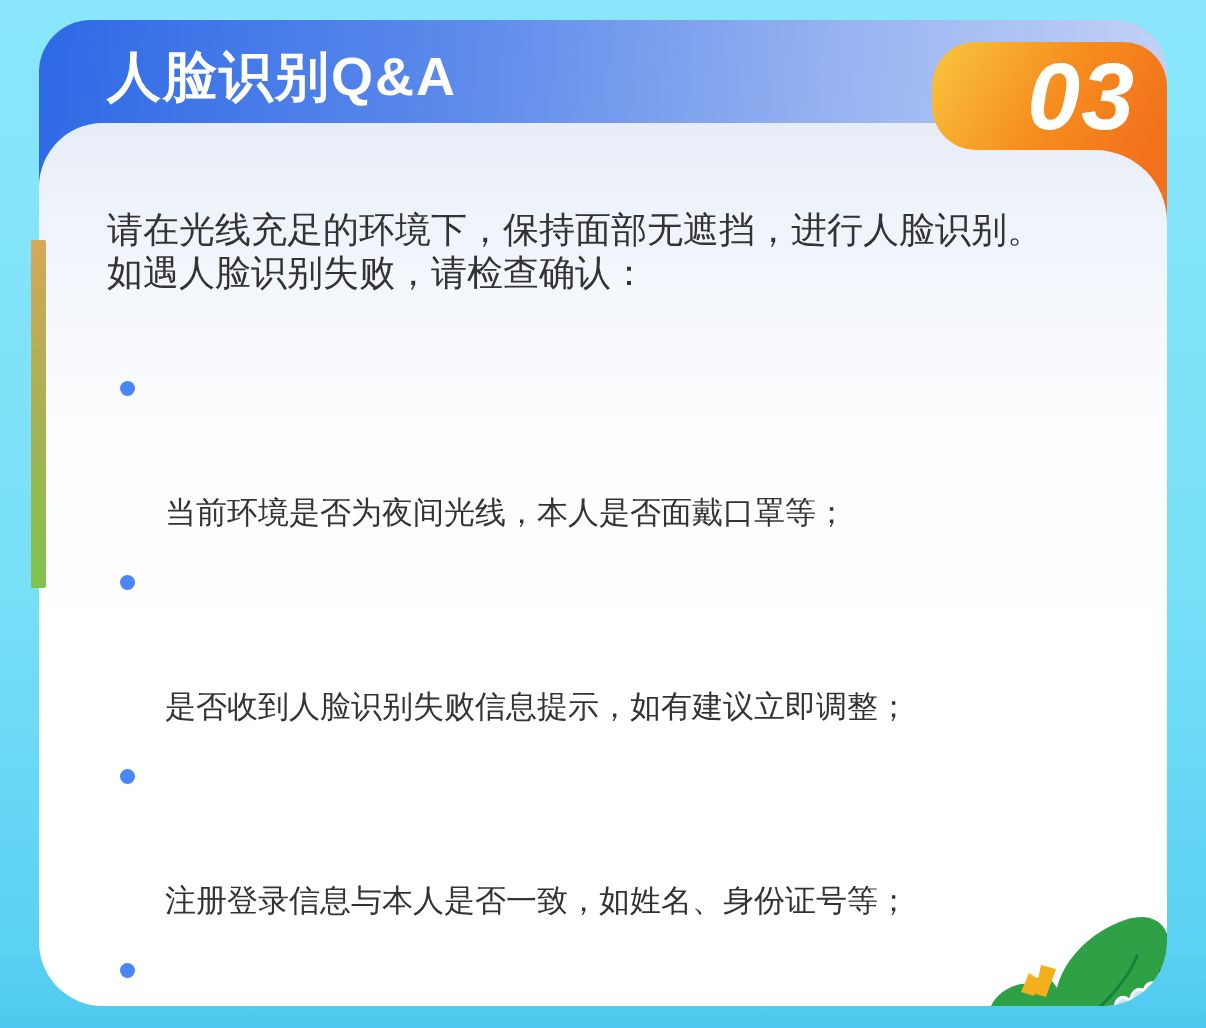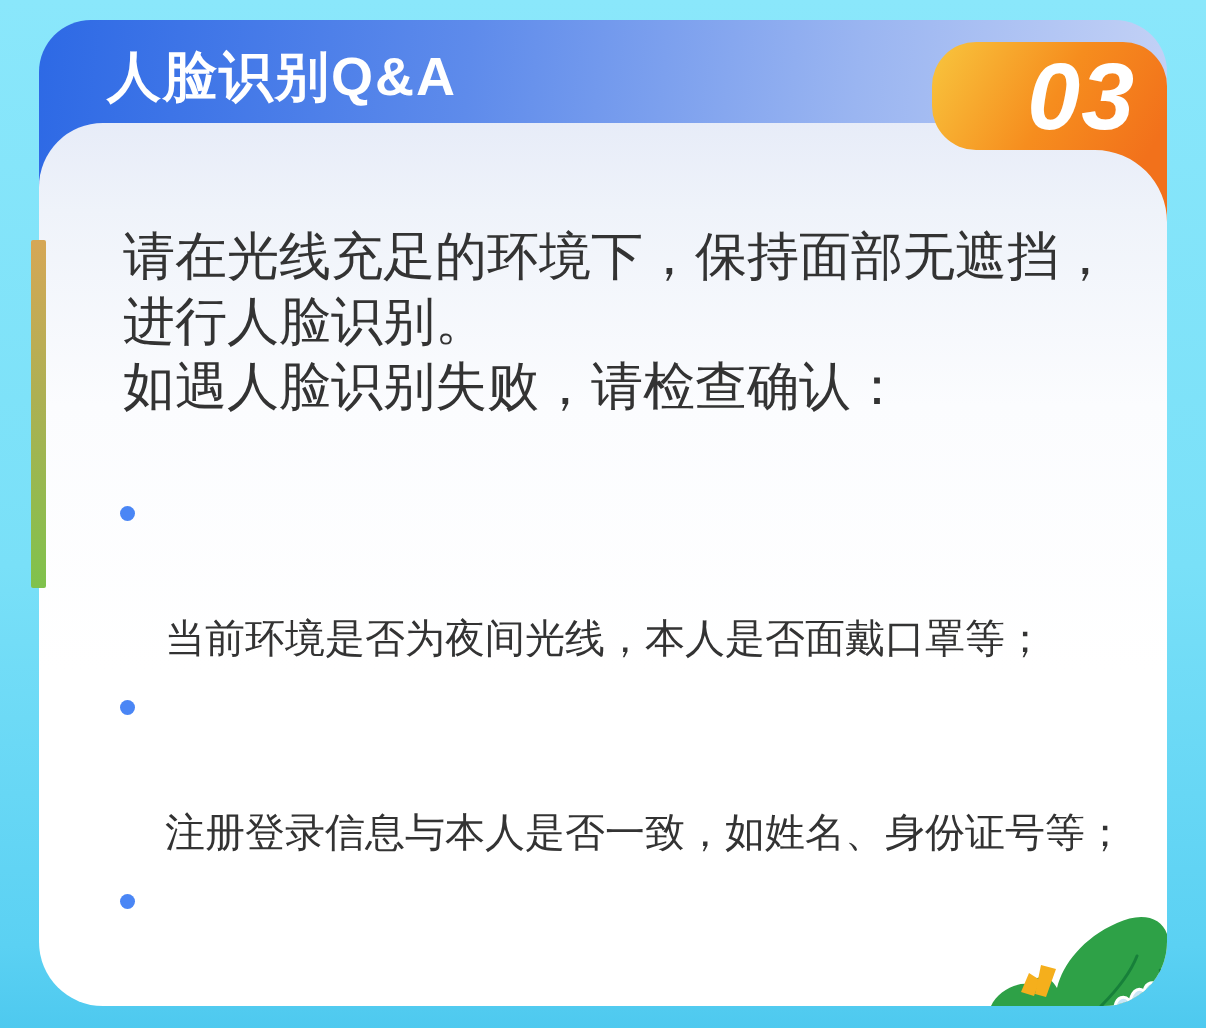--- a/index.html
+++ b/index.html
@@ -24,30 +24,31 @@
   }
   
   .card{
     position:absolute;left:39px;top:123px;width:1128px;height:883px;
     border-radius:64px;
     background:linear-gradient(180deg,#E7ECF8 0%,#EFF3FA 10%,#FBFCFE 32%,#FFFFFF 62%,#FFFFFF 100%);
     overflow:hidden;z-index:2;
   }
   .card-inner{padding:85px 20px 0 68px;}
   .intro{
-    margin:16px;font-size:52px;line-height:65px;color:#333333;
+    margin:0;font-size:36px;line-height:43px;color:#333333;
     white-space:pre-line;
   }
   .faq-list{
     list-style:none;margin:64px 0 0 0;padding:0;
   }
   .faq-list li{
     position:relative;padding-left:58px;margin-bottom:8px;
-    font-size:40px;line-height:62px;color:#333333;
+    font-size:31px;line-height:62px;color:#333333;
     white-space:pre-line;
+    font-family:Liberation Serif, serif;
   }
   .dot{
     position:absolute;left:13px;top:23px;width:15px;height:15px;
     border-radius:50%;background:#4A86F5;
   }
   
   .badge{
     position:absolute;left:932px;top:42px;width:235px;height:180px;
     z-index:3;
   }
@@ -80,20 +81,24 @@
     <div class="card-inner">
       <p class="intro">请在光线充足的环境下，保持面部无遮挡，进行人脸识别。
 如遇人脸识别失败，请检查确认：</p>
       <ul class="faq-list">
         <li>
           <span class="dot"></span>
           <span>当前环境是否为夜间光线，本人是否面戴口罩等；</span>
         </li>
         <li>
           <span class="dot"></span>
+          <span>是否收到人脸识别失败信息提示，如有建议立即调整；</span>
+        </li>
+        <li>
+          <span class="dot"></span>
           <span>注册登录信息与本人是否一致，如姓名、身份证号等；</span>
         </li>
         <li>
           <span class="dot"></span>
           
         </li>
 
       </ul>
     </div>
 

